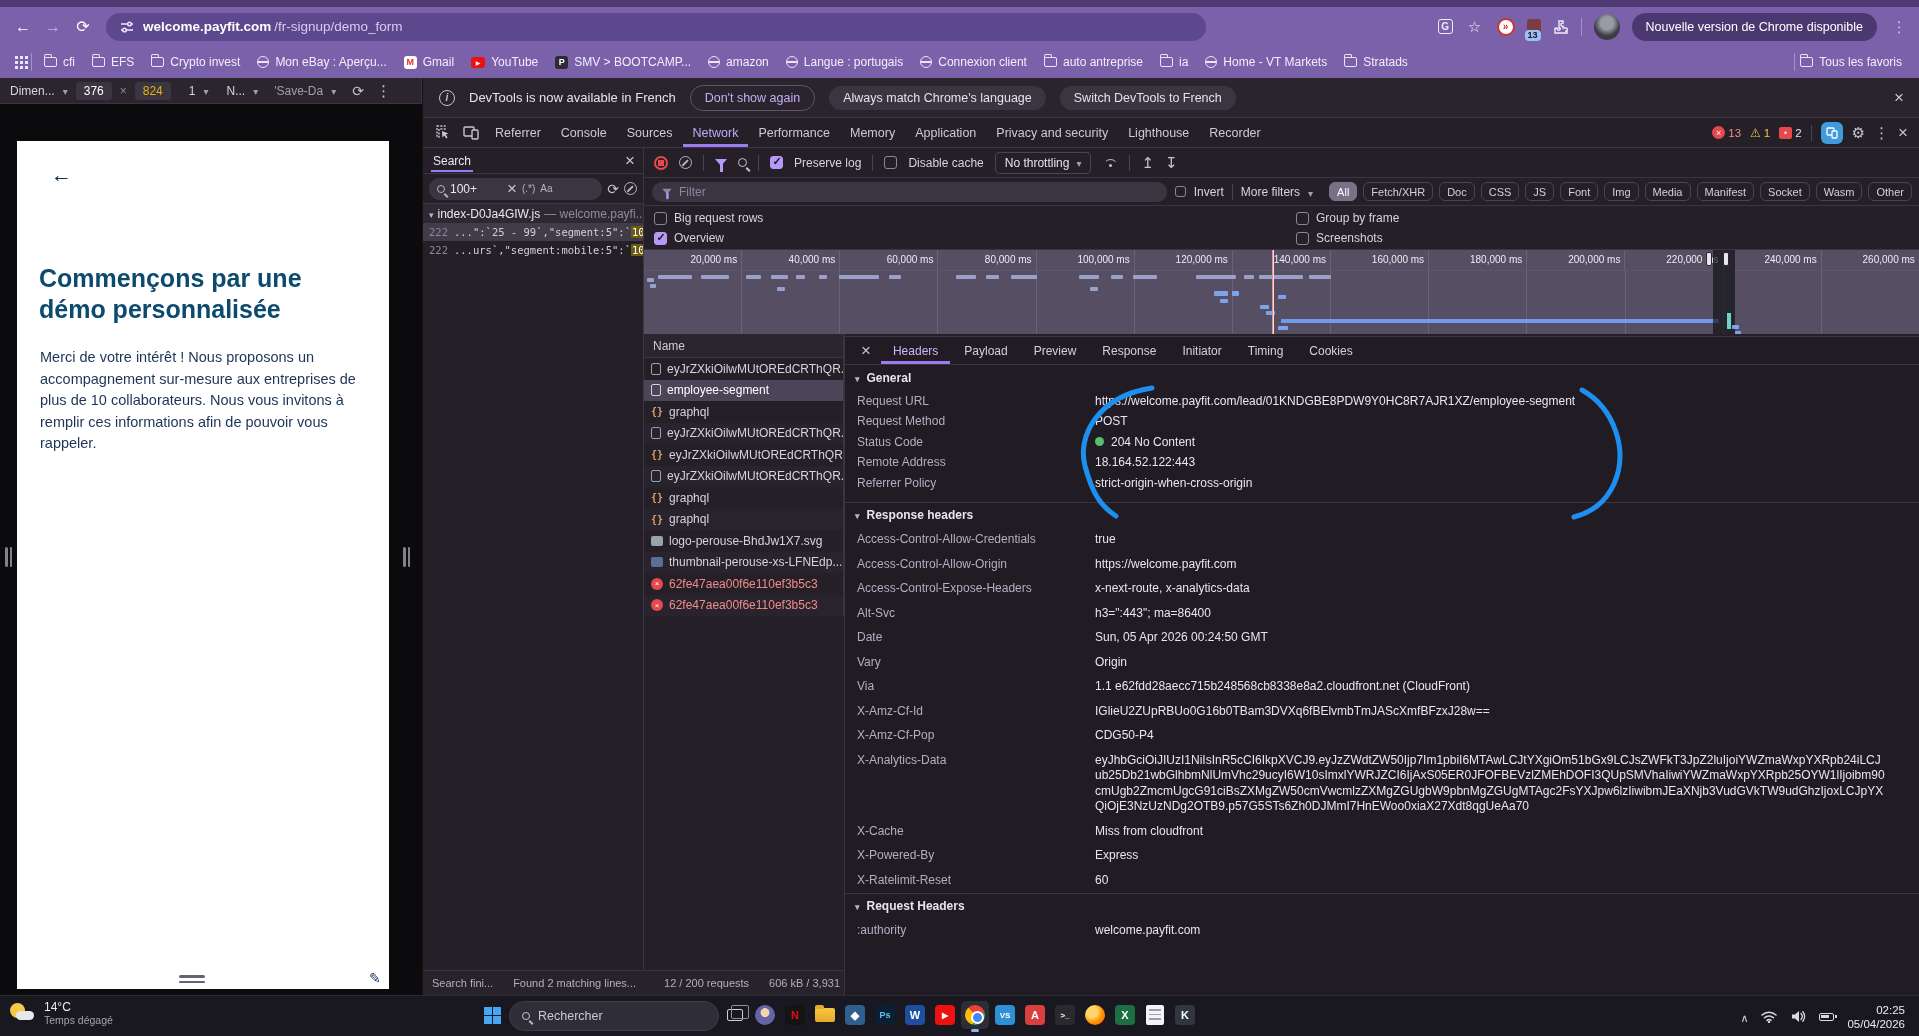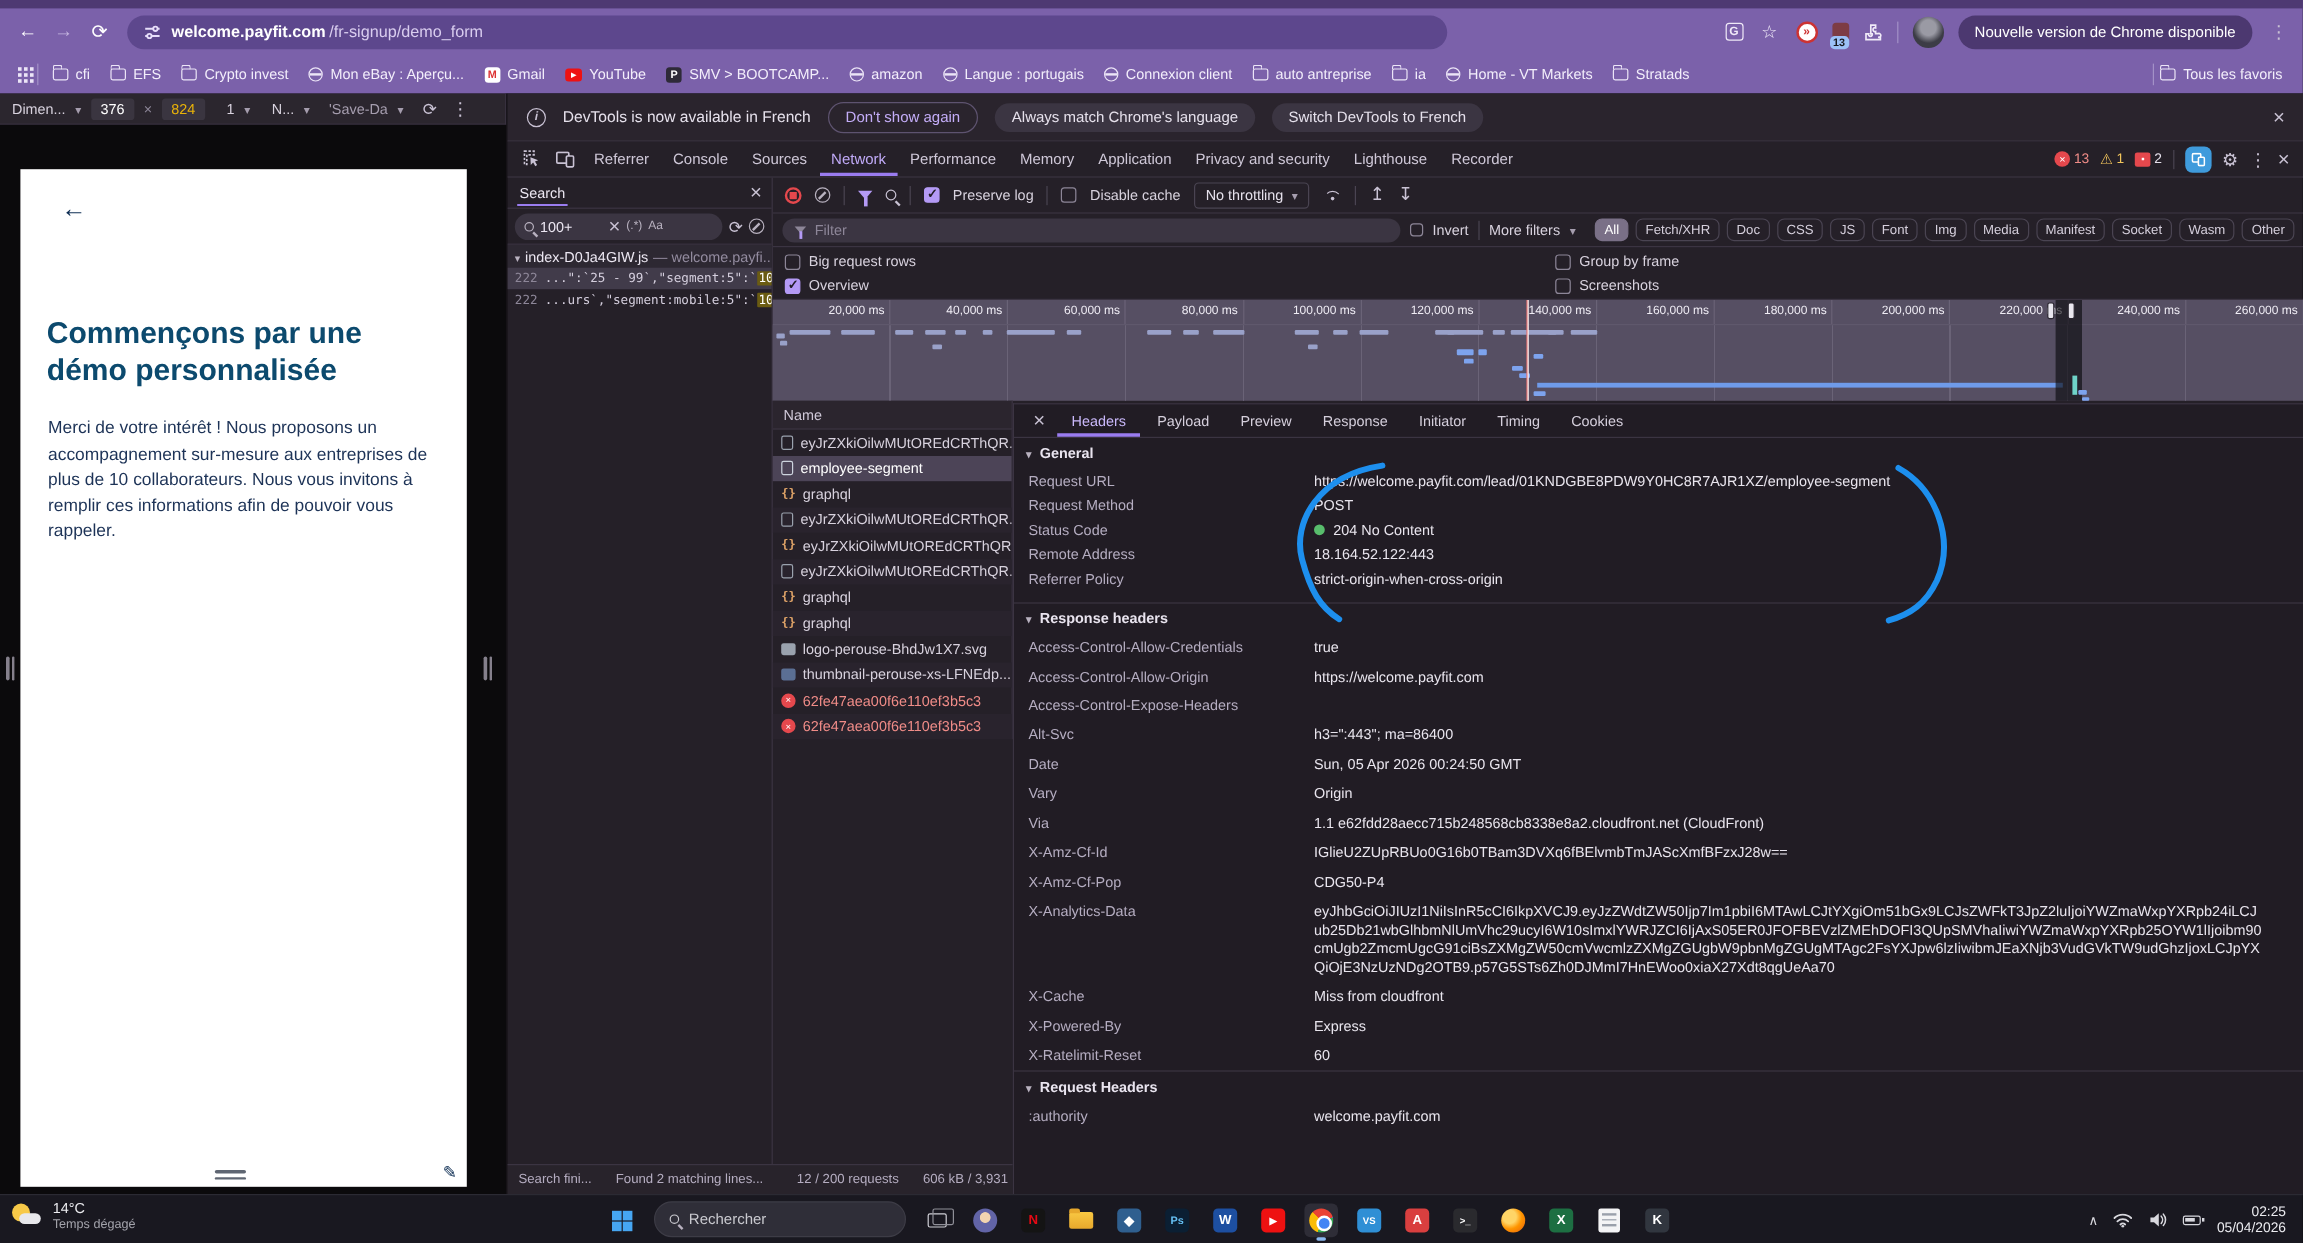--- a/index.html
+++ b/index.html
@@ -169,21 +169,21 @@
   .statusbar{position:absolute;left:0;top:892px;width:421px;height:25px;background:#28232b;border-top:1px solid #3b3442;display:flex;align-items:center;gap:10px;padding:0 9px;font-size:11px;color:#b5adc1;white-space:nowrap}
   .sb-sep{width:1px;height:13px;background:#4a4452}
   
   #taskbar{position:absolute;left:0;top:995px;width:1919px;height:41px;background:#191820;border-top:1px solid #2b2a33}
   .tb-weather{position:absolute;left:10px;top:4px;display:flex;align-items:center;gap:8px}
   .w-ic{position:relative;width:26px;height:24px}
   .w-sun{position:absolute;left:0;top:2px;width:15px;height:15px;border-radius:50%;background:#f7c948}
   .w-cloud{position:absolute;left:6px;top:10px;width:18px;height:9px;border-radius:6px;background:#e8e8ec}
   .w-temp{font-size:12px;color:#ececf0;line-height:14px}
   .w-desc{font-size:10.5px;color:#a4a4ac;line-height:12px}
-  .tb-center{position:absolute;left:505px;top:5px;display:flex;align-items:flex-end;gap:12px}
+  .tb-center{position:absolute;left:479px;top:5px;display:flex;align-items:flex-start;gap:2px}
   .win-logo{width:17px;height:17px;display:grid;grid-template-columns:8px 8px;grid-template-rows:8px 8px;gap:1px;margin-right:2px}
   .win-logo i{background:#46a6f2}
   .tb-search{width:210px;height:30px;background:#2f2e38;border:1px solid #3d3c46;border-radius:15px;display:flex;align-items:center;gap:8px;padding:0 12px;color:#c9c9cf;font-size:12.5px}
   .appi{width:28px;height:28px;border-radius:5px;display:flex;align-items:center;justify-content:center;position:relative}
   .appi.active{background:#2e2d37}
   .appi.active::after{content:"";position:absolute;bottom:-3px;left:10px;width:8px;height:3px;border-radius:2px;background:#8ab8f0}
   .sq{width:20px;height:20px;border-radius:4px;display:flex;align-items:center;justify-content:center;font-size:11px;font-weight:bold;color:#fff}
   .taskview{width:16px;height:12px;border:1.6px solid #cfcfd6;border-radius:2px;position:relative;background:#191820}
   .taskview::before{content:"";position:absolute;left:3px;top:-5px;width:16px;height:12px;border:1.6px solid #8f8f98;border-radius:2px}
   .folder-y{width:20px;height:14px;background:linear-gradient(#f9c842,#e7a82c);border-radius:2px;position:relative}
@@ -673,20 +673,21 @@
       <div class="d-row tall">
           <span class="d-key">Access-Control-Allow-Credentials</span>
           <span class="d-val">true</span>
         </div>
       <div class="d-row tall">
           <span class="d-key">Access-Control-Allow-Origin</span>
           <span class="d-val">https://welcome.payfit.com</span>
         </div>
       <div class="d-row tall">
           <span class="d-key">Access-Control-Expose-Headers</span>
+          <span class="d-val">x-next-route, x-analytics-data</span>
         </div>
       <div class="d-row tall">
           <span class="d-key">Alt-Svc</span>
           <span class="d-val">h3=":443"; ma=86400</span>
         </div>
       <div class="d-row tall">
           <span class="d-key">Date</span>
           <span class="d-val">Sun, 05 Apr 2026 00:24:50 GMT</span>
         </div>
       <div class="d-row tall">

